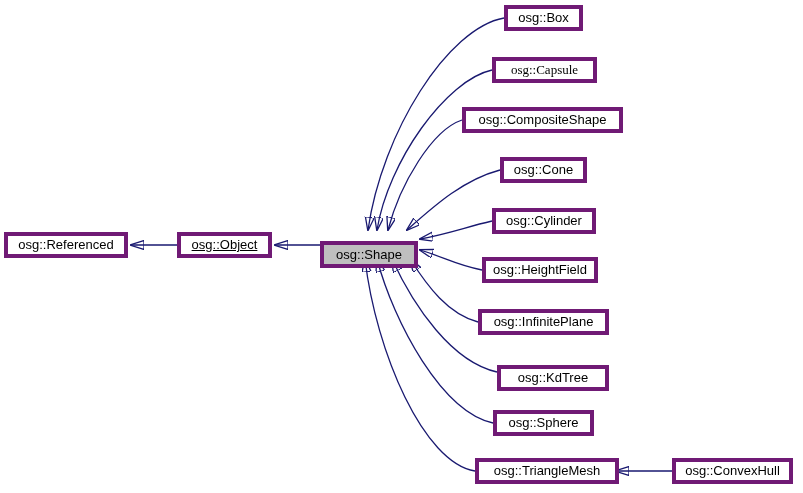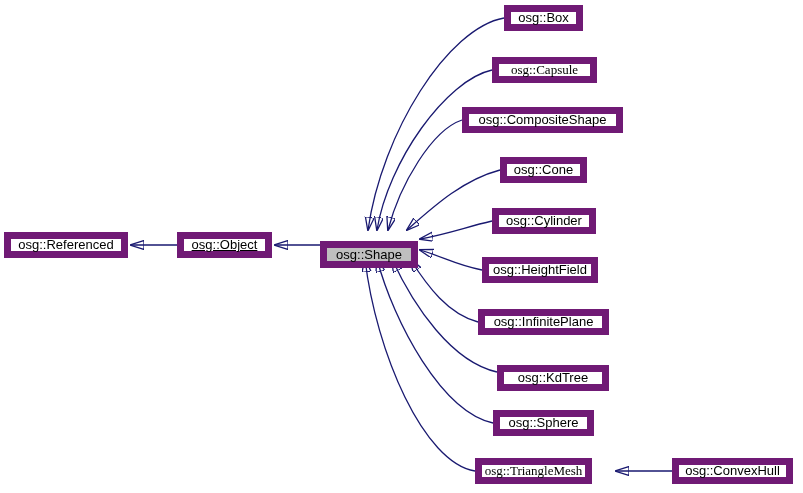--- a/index.html
+++ b/index.html
@@ -14,21 +14,21 @@
   .edges {
     position: absolute;
     left: 0; top: 0;
     width: 803px; height: 493px;
   }
   .edges path { fill: none; stroke: #191970; stroke-width: 1.3px; }
   .node {
     position: absolute;
     height: 26px;
     box-sizing: border-box;
-    border: 7px solid #701a75;
+    border: 4px solid #701a75;
     background: #ffffff;
     color: #000000;
     font-size: 13px;
     line-height: 24px;
     display: flex;
     align-items: center;
     justify-content: center;
     white-space: nowrap;
     cursor: pointer;
   }
@@ -39,21 +39,21 @@
   #node-shape          { left: 320px; top: 241px; width: 98px;  }
   #node-box            { left: 504px; top: 5px;   width: 79px;  }
   #node-capsule        { left: 492px; top: 57px;  width: 105px; font-family: Liberation Serif, serif; }
   #node-compositeshape { left: 462px; top: 107px; width: 161px; }
   #node-cone           { left: 500px; top: 157px; width: 87px;  }
   #node-cylinder       { left: 492px; top: 208px; width: 104px; }
   #node-heightfield    { left: 482px; top: 257px; width: 116px; }
   #node-infiniteplane  { left: 478px; top: 309px; width: 131px; }
   #node-kdtree         { left: 497px; top: 365px; width: 112px;  }
   #node-sphere         { left: 493px; top: 410px; width: 101px; }
-  #node-trianglemesh   { left: 475px; top: 458px; width: 117px; font-family: Liberation Serif, serif; }
+  #node-trianglemesh   { left: 475px; top: 458px; width: 144px; }
   #node-convexhull     { left: 672px; top: 458px; width: 121px; }
 </style>
 </head>
 <body>
 
 <div class="diagram">
 
   <svg class="edges" viewBox="0 0 803 493" xmlns="http://www.w3.org/2000/svg">
     <defs>
       <marker id="arrow" markerUnits="userSpaceOnUse" markerWidth="14" markerHeight="10" refX="13" refY="4.5" orient="auto">

